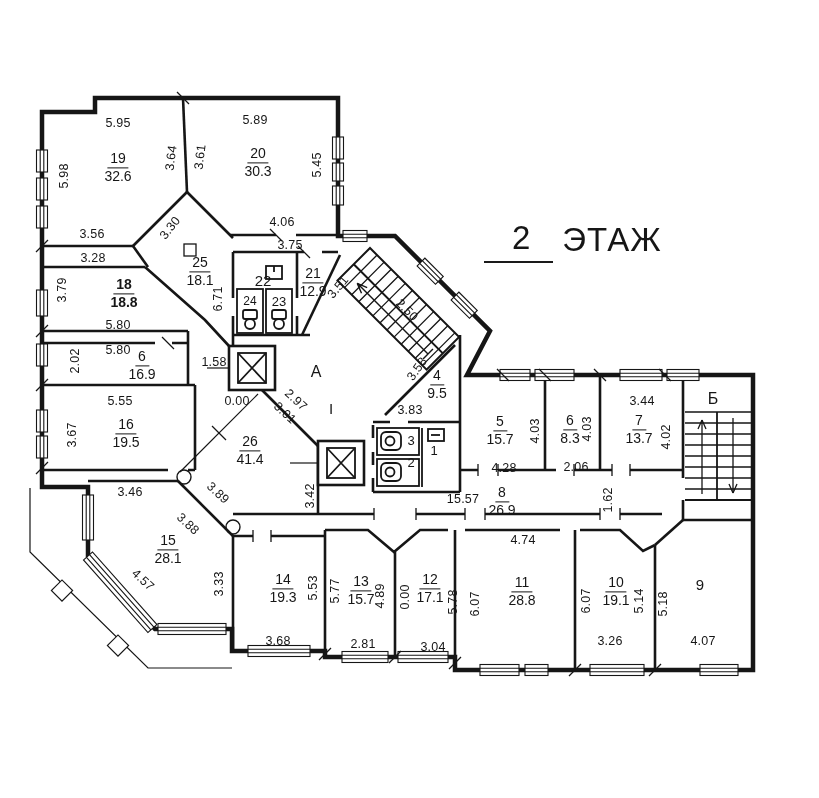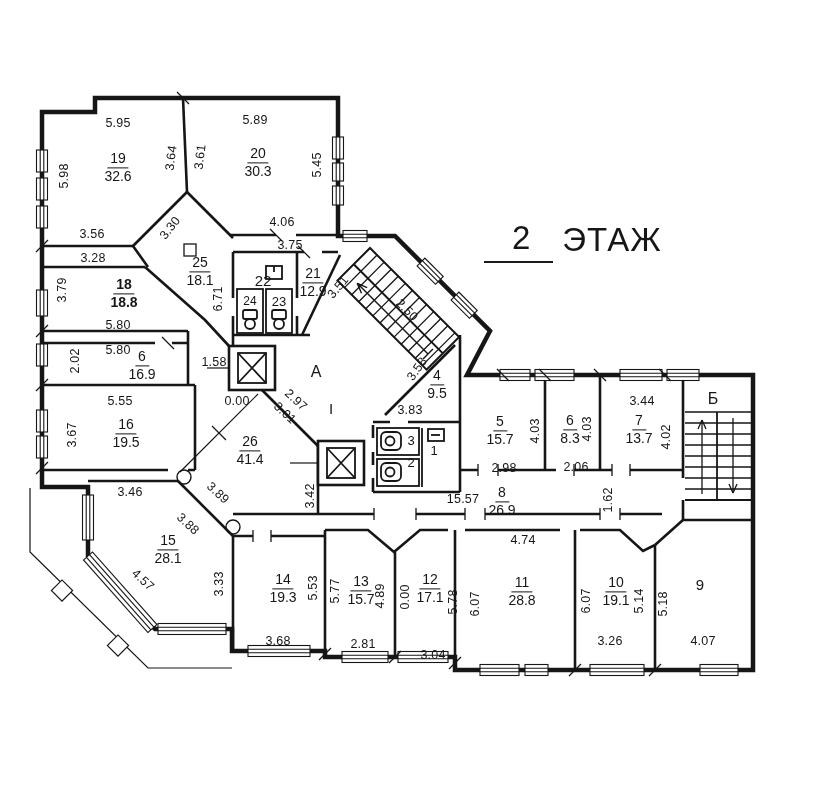--- a/index.html
+++ b/index.html
@@ -297,31 +297,31 @@
       <div class="dim" style="left: 310px; top: 496px; --r: -90deg;">3.42</div>
       <div class="dim" style="left: 143px; top: 580px; --r: 43deg;">4.57</div>
       <div class="dim" style="left: 219px; top: 584px; --r: -90deg;">3.33</div>
       <div class="dim" style="left: 313px; top: 588px; --r: -90deg;">5.53</div>
       <div class="dim" style="left: 278px; top: 641px; --r: 0deg;">3.68</div>
       <div class="dim" style="left: 335px; top: 591px; --r: -90deg;">5.77</div>
       <div class="dim" style="left: 380px; top: 596px; --r: -90deg;">4.89</div>
       <div class="dim" style="left: 363px; top: 644px; --r: 0deg;">2.81</div>
       <div class="dim" style="left: 405px; top: 597px; --r: -90deg;">0.00</div>
       <div class="dim" style="left: 453px; top: 602px; --r: -90deg;">5.78</div>
-      <div class="dim" style="left: 433px; top: 647px; margin-top: 8px; --r: 0deg;">3.04</div>
+      <div class="dim" style="left: 433px; top: 647px; --r: 0deg;">3.04</div>
       <div class="dim" style="left: 475px; top: 604px; --r: -90deg;">6.07</div>
       <div class="dim" style="left: 523px; top: 540px; --r: 0deg;">4.74</div>
       <div class="dim" style="left: 586px; top: 601px; --r: -90deg;">6.07</div>
       <div class="dim" style="left: 608px; top: 500px; --r: -90deg;">1.62</div>
       <div class="dim" style="left: 639px; top: 601px; --r: -90deg;">5.14</div>
       <div class="dim" style="left: 610px; top: 641px; --r: 0deg;">3.26</div>
       <div class="dim" style="left: 663px; top: 604px; --r: -90deg;">5.18</div>
       <div class="dim" style="left: 703px; top: 641px; --r: 0deg;">4.07</div>
       <div class="dim" style="left: 463px; top: 499px; --r: 0deg;">15.57</div>
-      <div class="dim" style="left: 504px; top: 468px; --r: 0deg;">2.98</div>
+      <div class="dim" style="left: 504px; top: 468px; --r: 0deg;">4.28</div>
       <div class="dim" style="left: 576px; top: 467px; --r: 0deg;">2.06</div>
       <div class="dim" style="left: 535px; top: 431px; --r: -90deg;">4.03</div>
       <div class="dim" style="left: 587px; top: 429px; --r: -90deg;">4.03</div>
       <div class="dim" style="left: 642px; top: 401px; --r: 0deg;">3.44</div>
       <div class="dim" style="left: 666px; top: 437px; --r: -90deg;">4.02</div>
     </div>
 
 <div id="floor-title">
   <span class="fnum">2</span>
   <span class="fword">ЭТАЖ</span>

